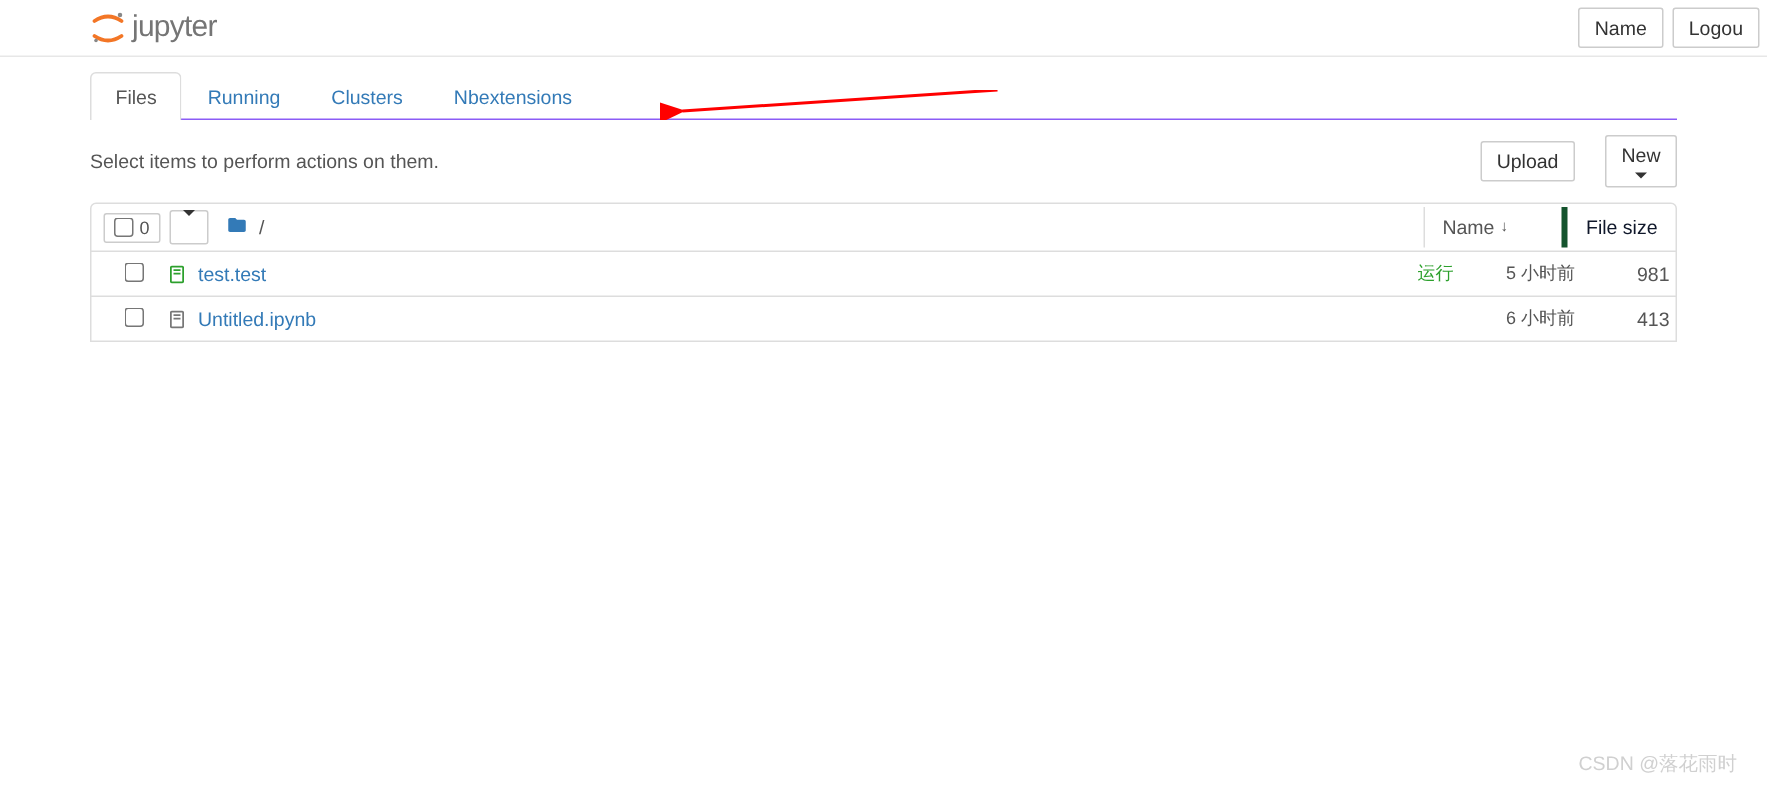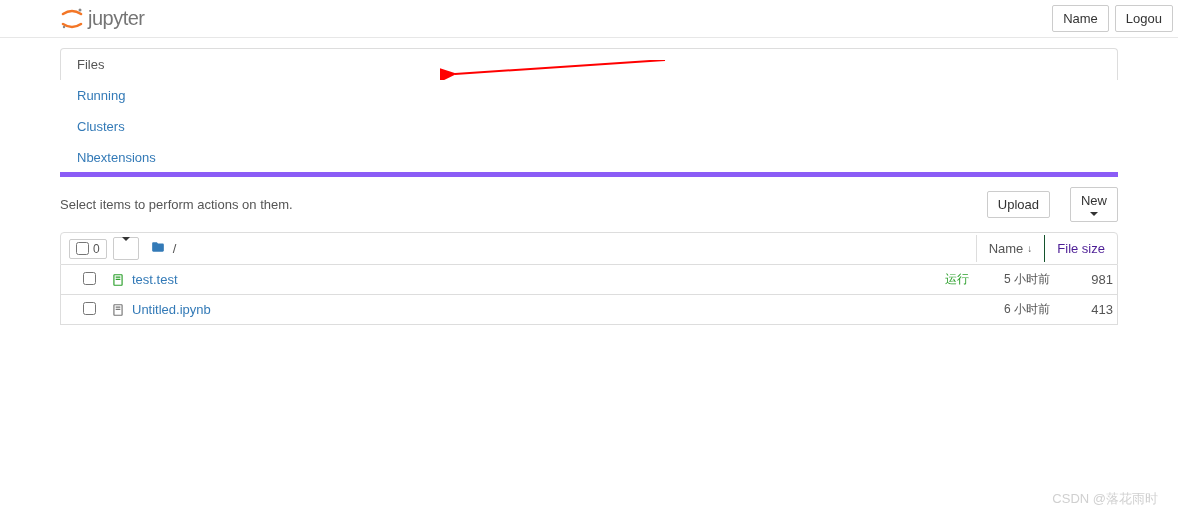--- a/index.html
+++ b/index.html
@@ -7,21 +7,21 @@
     
     .header { display: flex; justify-content: space-between; align-items: center; padding: 5px 10px; border-bottom: 1px solid #e7e7e7; }
     .logo { display: flex; align-items: center; gap: 4px; padding-left: 50px; }
     .logo-icon { width: 24px; height: 24px; position: relative; }
     .logo-text { color: #757575; font-size: 20px; font-weight: normal; letter-spacing: -0.5px; }
     .header-buttons { display: flex; gap: 6px; margin-right: -5px; }
     .btn { background: #fff; border: 1px solid #ccc; padding: 5px 10px; font-size: 13px; color: #333; cursor: pointer; border-radius: 2px; }
     
     .content { padding: 0 60px; }
     
-    .tabs { display: flex; border-bottom: 5px solid #8b5cf6; margin-top: 10px; position: relative; flex-direction: column; }
+    .tabs { display: flex; border-bottom: 1px solid #8b5cf6; margin-top: 10px; position: relative; }
     .tab { padding: 8px 16px; color: #337ab7; cursor: pointer; border: 1px solid transparent; border-bottom: none; margin-bottom: -1px; }
     .tab.active { color: #555; background: #fff; border-color: #ddd; border-radius: 4px 4px 0 0; }
     
     .arrow-annotation { position: absolute; left: 380px; top: 12px; pointer-events: none; }
     
     .toolbar-row { display: flex; justify-content: space-between; align-items: center; padding: 10px 0; }
     .select-text { color: #555; font-size: 13px; }
     .toolbar-buttons { display: flex; gap: 20px; align-items: center; }
     .btn-new { display: flex; align-items: center; gap: 4px; flex-direction: column; }
     .caret-down { width: 0; height: 0; border-left: 4px solid transparent; border-right: 4px solid transparent; border-top: 4px solid #333; }
@@ -30,32 +30,32 @@
     .select-group { display: flex; align-items: center; padding: 4px 8px; gap: 6px; }
     .select-box { display: flex; align-items: center; gap: 4px; border: 1px solid #ccc; padding: 2px 6px; border-radius: 2px; }
     .select-box input { margin: 0; }
     .select-count { font-size: 12px; color: #555; }
     .dropdown-btn { border: 1px solid #ccc; padding: 3px 8px; border-radius: 2px; background: #fff; cursor: pointer; }
     .folder-icon { color: #337ab7; margin-left: 6px; }
     .slash { color: #555; margin-left: 2px; }
     .spacer { flex: 1; }
     .col-name { padding: 6px 12px; border-left: 1px solid #ddd; color: #555; cursor: pointer; display: flex; align-items: center; gap: 4px; }
     .col-modified { padding: 6px 12px; border-left: 1px solid #ddd; color: #555; }
-    .col-size { padding: 6px 12px; border-left: 1px solid #14532d; color: #4c1d95; }
+    .col-size { padding: 6px 12px; border-left: 4px solid #14532d; color: #0f172a; margin-left: 24px; }
     .arrow-down-sort { font-size: 10px; }
     
     .list-row { display: flex; align-items: center; border: 1px solid #ddd; border-top: none; padding: 6px 0; }
     .row-check { padding: 0 14px 0 22px; }
     .row-icon { width: 16px; text-align: center; }
     .row-name { color: #337ab7; cursor: pointer; margin-left: 6px; }
     .row-status { color: #2ca02c; font-size: 12px; margin-right: 8px; }
     .row-modified { width: 85px; text-align: right; color: #555; font-size: 12px; padding-right: 12px; }
     .row-size { width: 55px; text-align: right; color: #555; font-size: 13px; padding-right: 4px; }
     
-    .watermark { position: fixed; bottom: 16px; right: 20px; color: #d0d0d0; font-size: 13px; }
+    .watermark { position: fixed; bottom: 6px; right: 20px; color: #d0d0d0; font-size: 13px; }
     
     .nb-icon-running { color: #2ca02c; }
     .nb-icon-idle { color: #777; }
     
     svg.book-icon { width: 14px; height: 14px; vertical-align: middle; }
   </style>
 </head>
 <body>
 
 <div class="header">

